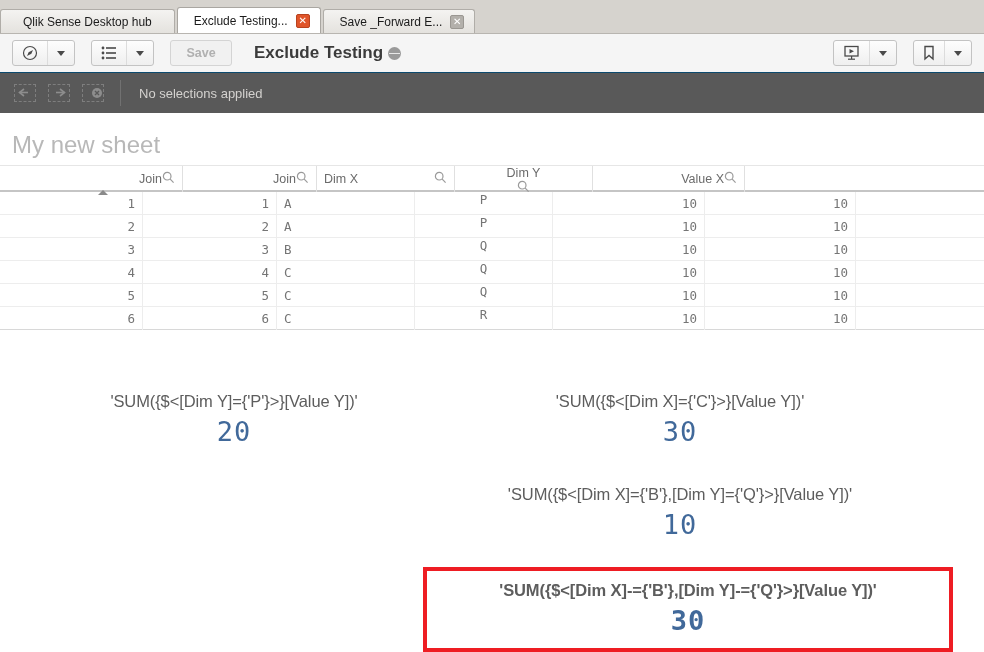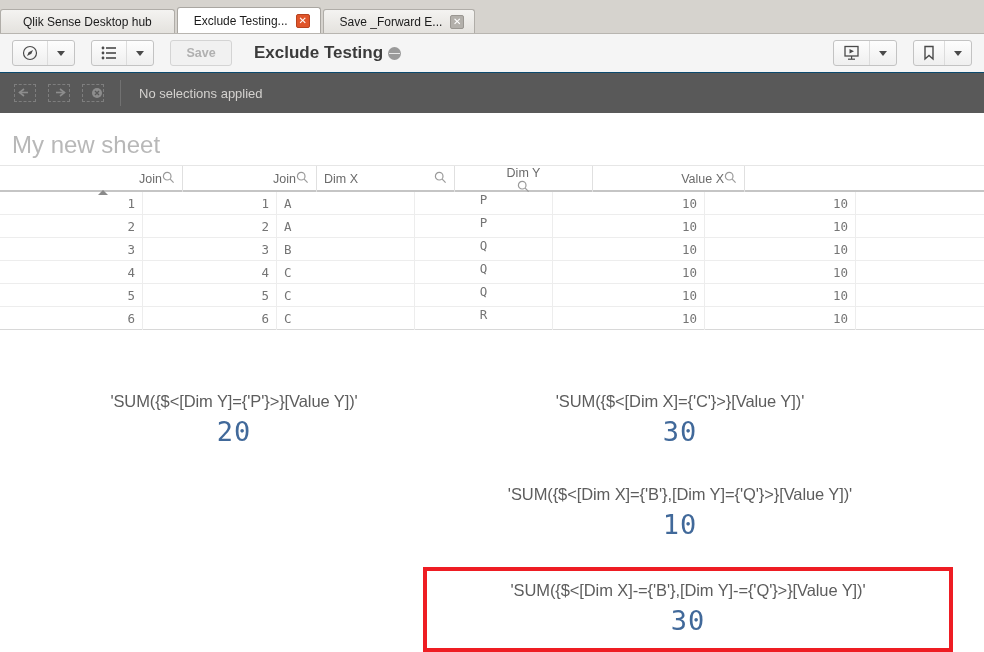--- a/index.html
+++ b/index.html
@@ -482,18 +482,18 @@
   <div class="kpi" style="left:510px; top:62px; width:340px;text-align:center;">
     <div class="kpi-expr">'SUM({$&lt;[Dim X]={'C'}&gt;}[Value Y])'</div>
     <div class="kpi-value">30</div>
   </div>
 
   <div class="kpi" style="left:440px; top:155px; width:480px;">
     <div class="kpi-expr">'SUM({$&lt;[Dim X]={'B'},[Dim Y]={'Q'}&gt;}[Value Y])'</div>
     <div class="kpi-value">10</div>
   </div>
 
-  <div class="kpi boxed" style="left:423px; top:237px; width:530px;">
+  <div class="kpi boxed" style="left:423px; top:237px; width:530px;font-weight:bold;">
     <div class="kpi-expr">'SUM({$&lt;[Dim X]-={'B'},[Dim Y]-={'Q'}&gt;}[Value Y])'</div>
     <div class="kpi-value">30</div>
   </div>
 
 </div>
 
 </body></html>

